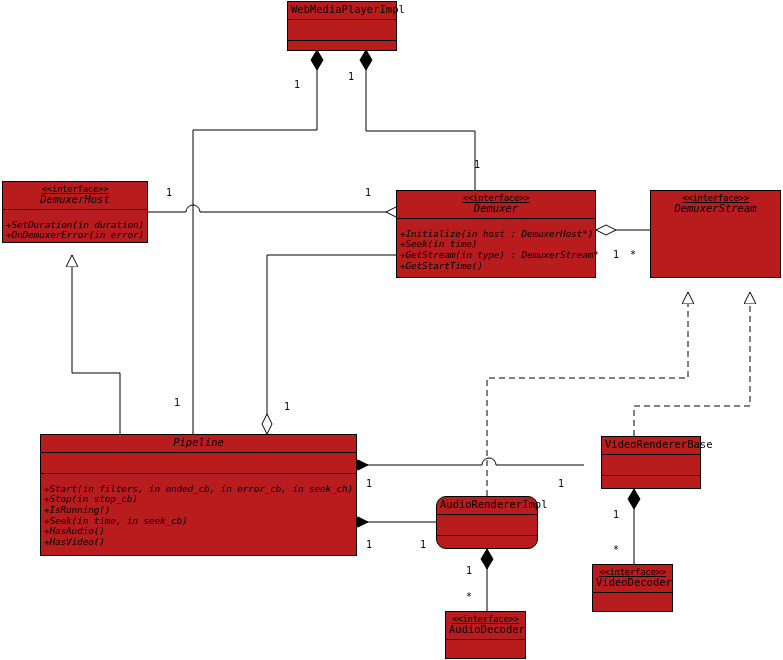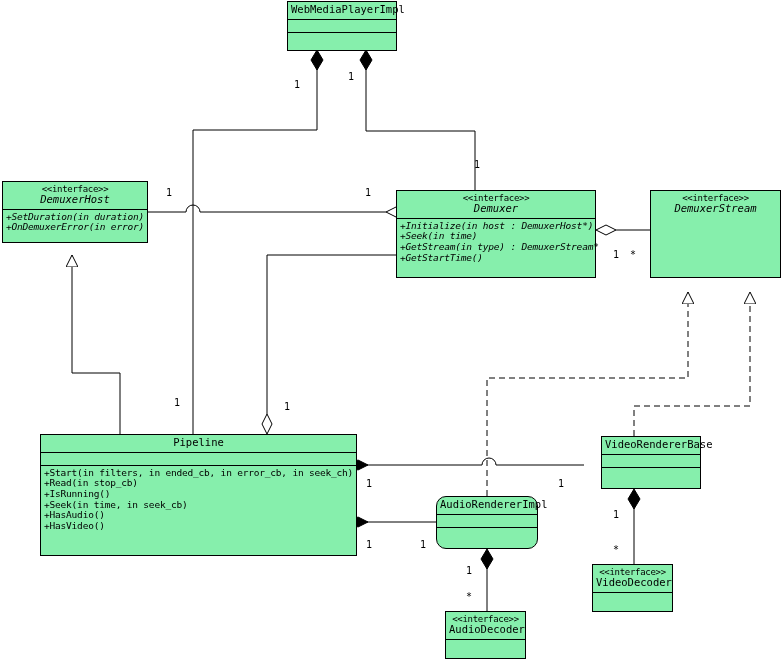--- a/index.html
+++ b/index.html
@@ -20,39 +20,40 @@
     left: 0;
     top: 0;
     width: 783px;
     height: 660px;
     pointer-events: none;
   }
   .uml-class {
     position: absolute;
     box-sizing: border-box;
     border: 1px solid #000000;
-    background: #86efac;
+    background: #b91c1c;
     font-size: 10px;
     line-height: 1.12;
   }
   .compartment {
     box-sizing: border-box;
-    padding: 2px 3px;
+    padding: 10px 3px;
   }
   .compartment.sep {
     border-top: 1px solid #000000;
   }
   .name-compartment {
     text-align: center;
     padding: 2px 3px 3px 3px;
   }
   .stereotype {
     font-size: 9px;
     letter-spacing: -0.3px;
     color: #000;
+    text-decoration: underline;
   }
   .cls-name {
     font-size: 10.5px;
     white-space: nowrap;
   }
   .empty-compartment {
     height: 13px;
   }
   .member {
     white-space: nowrap;
@@ -182,28 +183,28 @@
     </div>
   </div>
 
   <div class="uml-class italic" style="left:650px; top:190px; width:131px; height:88px;">
     <div class="compartment name-compartment">
       <div class="stereotype">&lt;&lt;interface&gt;&gt;</div>
       <div class="cls-name">DemuxerStream</div>
     </div>
   </div>
 
-  <div class="uml-class" style="left:40px; top:434px; width:317px; height:122px;">
+  <div class="uml-class" style="left:40px; top:434px; width:317px; height:122px;font-style:italic;">
     <div class="compartment name-compartment">
       <div class="cls-name">Pipeline</div>
     </div>
     <div class="compartment sep empty-compartment"></div>
     <div class="compartment sep">
       <div class="member">+Start(in filters, in ended_cb, in error_cb, in seek_ch)</div>
-      <div class="member">+Read(in stop_cb)</div>
+      <div class="member">+Stop(in stop_cb)</div>
       <div class="member">+IsRunning()</div>
       <div class="member">+Seek(in time, in seek_cb)</div>
       <div class="member">+HasAudio()</div>
       <div class="member">+HasVideo()</div>
     </div>
   </div>
 
   <div class="uml-class" style="left:601px; top:436px; width:100px; height:53px;">
     <div class="compartment name-compartment">
       <div class="cls-name">VideoRendererBase</div>

